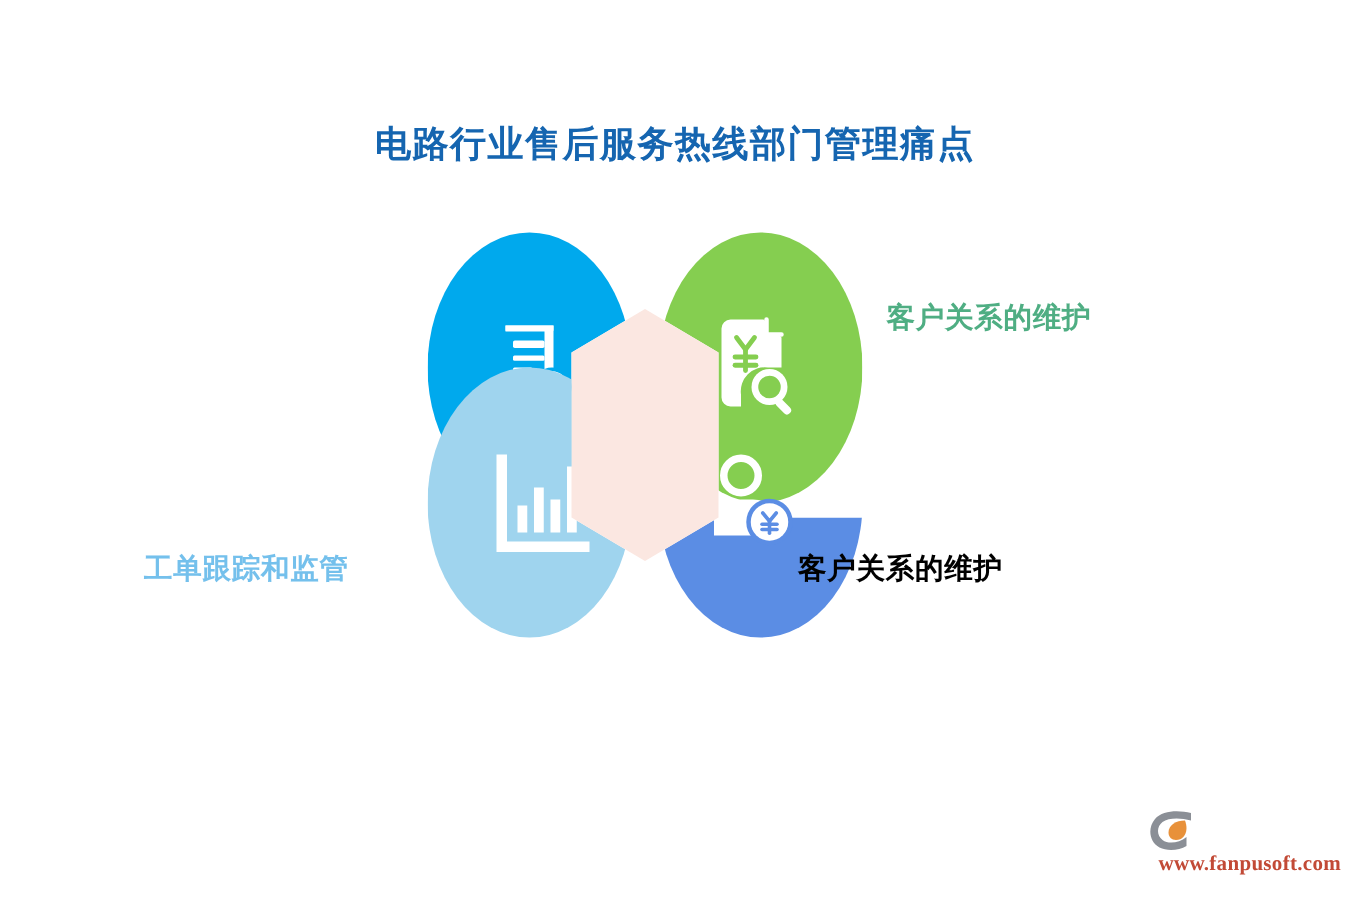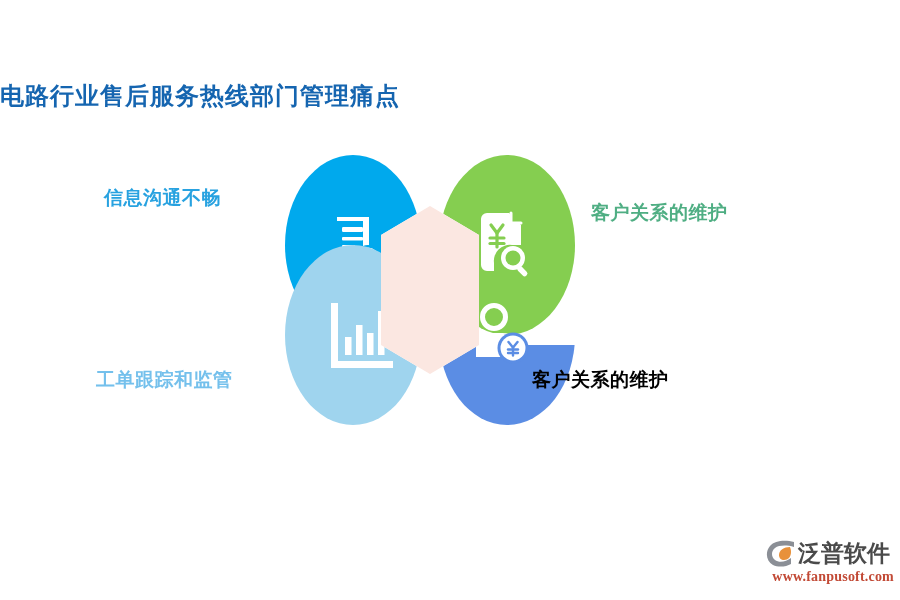--- a/index.html
+++ b/index.html
@@ -22,20 +22,21 @@
     width: 900px;
     height: 600px;
   }
 
   
   .title {
     position: absolute;
     left: 0;
     top: 80px;
     width: 900px;
+    text-align: center;
     font-size: 24px;
     font-weight: bold;
     letter-spacing: 1px;
     color: #1565b0;
     white-space: nowrap;
   }
 
   
   .diagram {
     position: absolute;
@@ -198,34 +199,32 @@
             <path d="M223,204.5 h10"></path>
             <path d="M223,208 h10"></path>
           </g>
         </g>
       </g>
 
       <path d="M145,61 L194,90 L194,200 L145,229 L96,200 L96,90 Z" fill="#fbe7e1"></path>
     </svg>
   </div>
 
-  <div class="label label-tl">信息沟通不畅</div>
 
   <div class="label label-tr">客户关系的维护</div>
 
   <div class="label label-bl">工单跟踪和监管</div>
 
   <div class="label label-br">客户关系的维护</div>
 
   <div class="logo">
     <div class="logo-row">
       <svg class="logo-mark" viewBox="0 0 30 28" xmlns="http://www.w3.org/2000/svg">
         <path d="M28,3 C20,1 9,1 4,7 C-1,13 0,22 7,26 C12,28.5 20,28 25,25 L25,19
                  C20,23 13,24 9,21 C5,18 5,12 9,9 C13,6 21,6 28,8 Z" fill="#8b8f96"></path>
         <path d="M24,8 C18,8 13,11 13,16 C13,19 15,21 18,21 C22,21 25,18 25,13
                  C25,11 24.5,9.5 24,8 Z" fill="#e8913a"></path>
       </svg>
-      <span class="logo-text">泛普软件</span>
     </div>
     <div class="logo-url">www.fanpusoft.com</div>
   </div>
 
 </div>
 
 </body></html>

